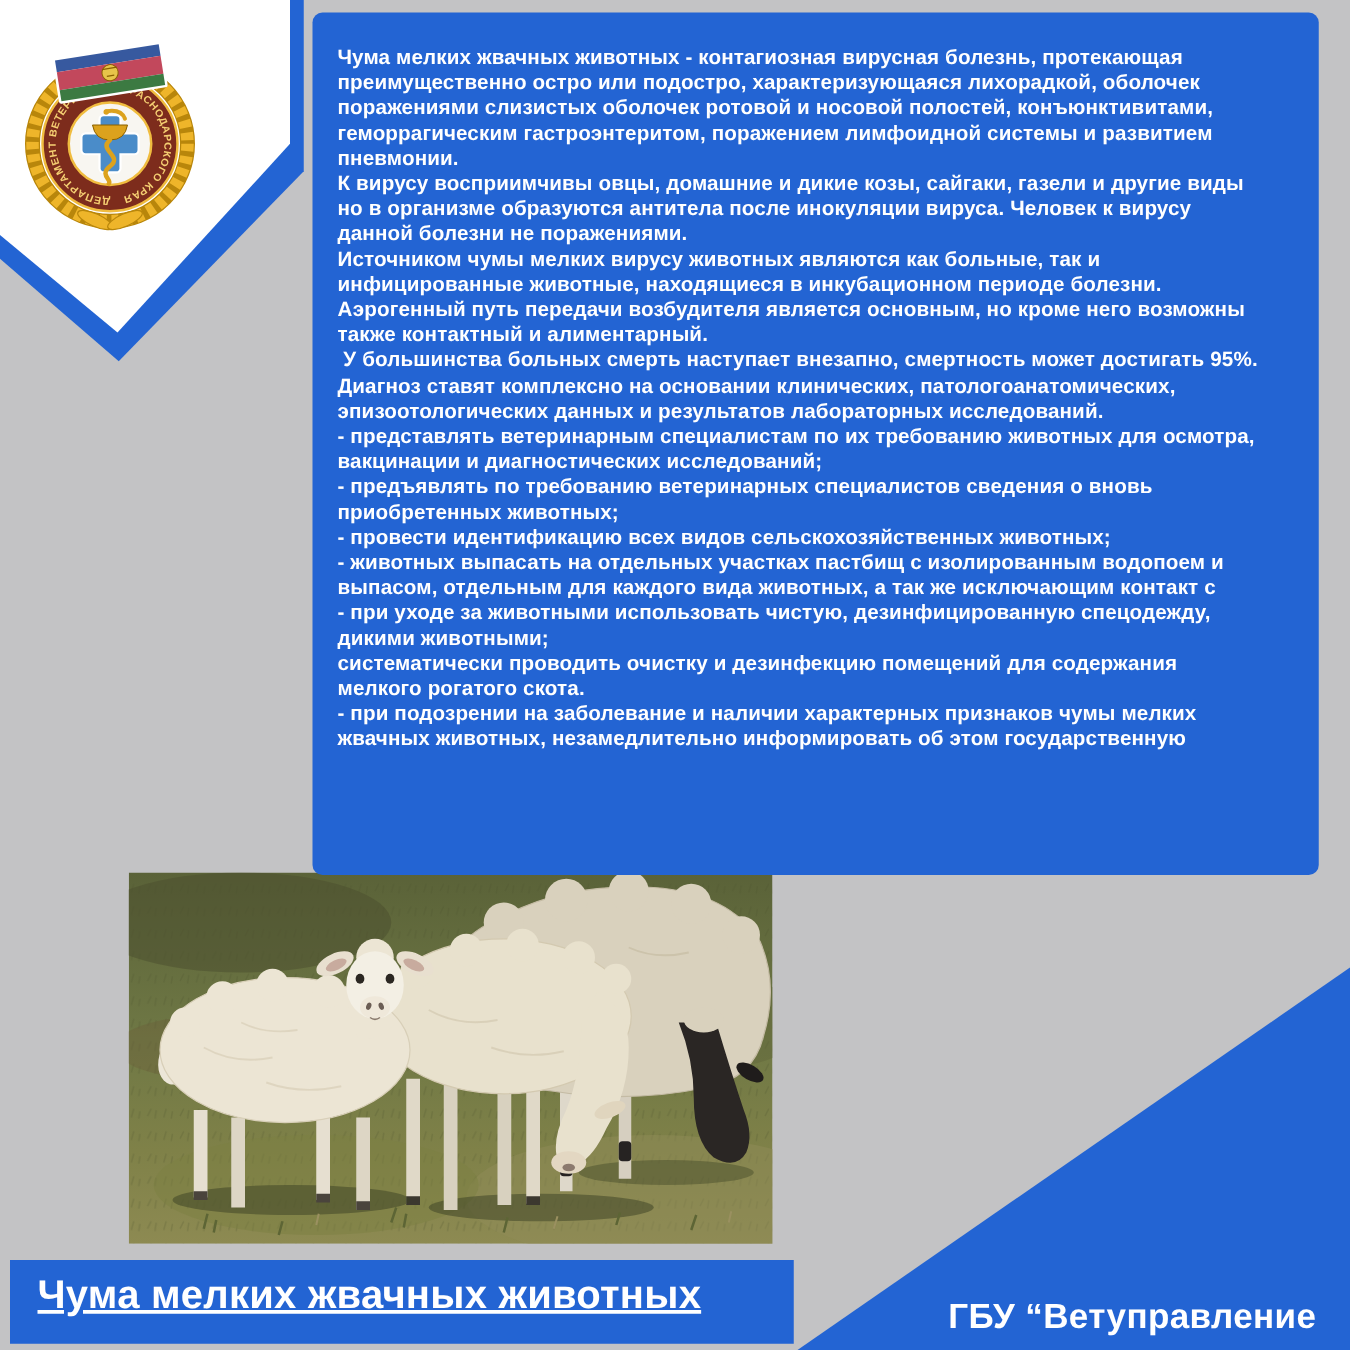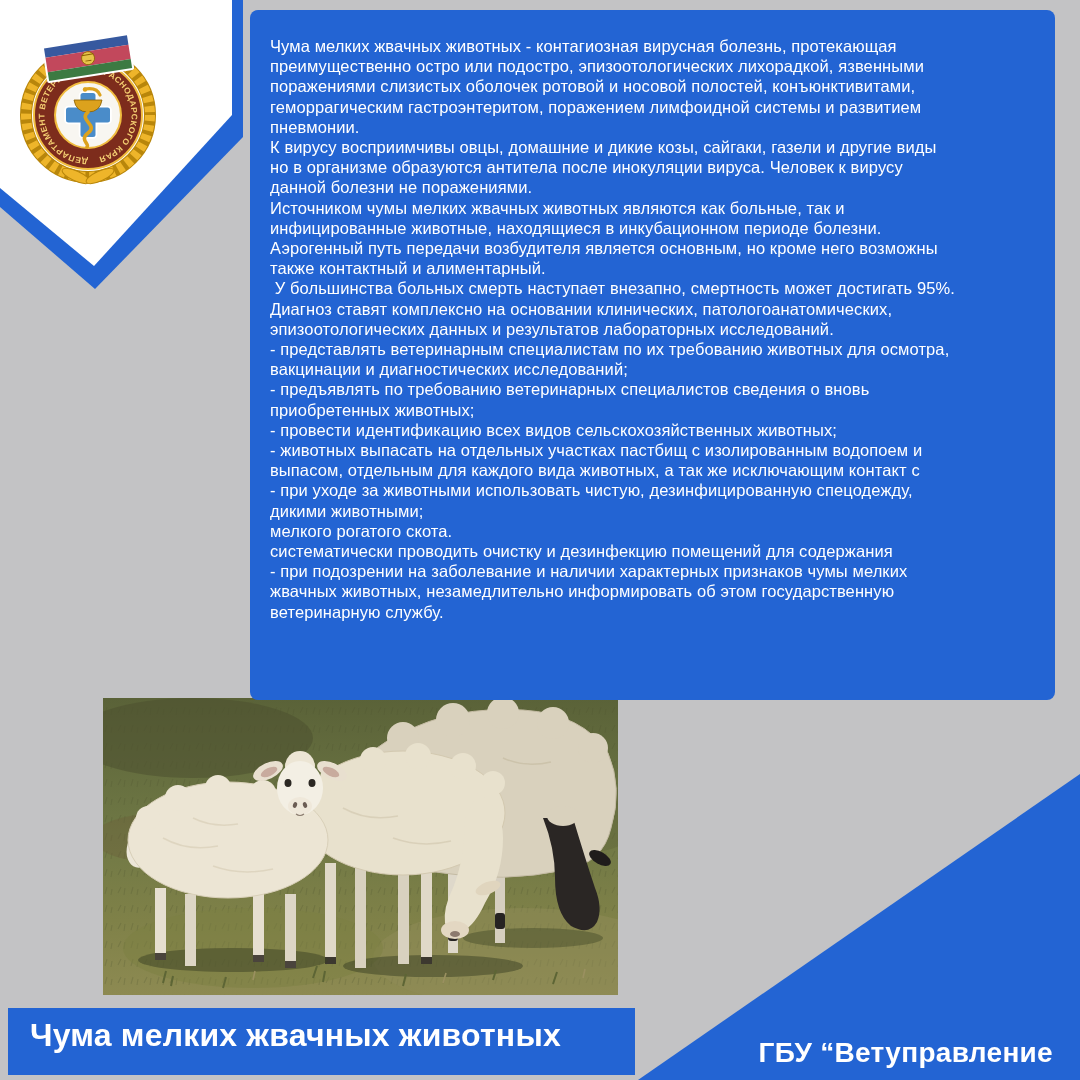--- a/index.html
+++ b/index.html
@@ -26,36 +26,37 @@
     left:250px;top:10px;width:805px;height:690px;
     background:var(--accent-blue,#2364d3);
     border-radius:8px;
     padding:26px 18px 18px 20px;
     color:var(--text-white,#fff);
     z-index:3;
     overflow:hidden;
   }
   #info-panel .line{
     font-size:16.5px;
-    font-weight:400;
+    font-weight:700;
     line-height:20.2px;
     white-space:pre;
     letter-spacing:0.1px;
   }
 
   
   #photo{left:103px;top:698px;width:515px;height:297px;z-index:2;}
 
   
   #title-bar{
     left:8px;top:1008px;width:627px;height:67px;
     background:var(--accent-blue,#2364d3);
     color:var(--text-white,#fff);
     padding:9px 0 0 22px;
     z-index:4;
+    text-decoration:underline;
   }
   #title-bar .title{
     font-size:32px;font-weight:700;letter-spacing:0.2px;
   }
 
   
   #corner-triangle{left:600px;top:760px;width:480px;height:320px;z-index:4;}
 
   #corner-text{
     right:27px;bottom:12px;
@@ -214,48 +215,47 @@
         <path d="M 193 116 q 4 3 8 0" stroke="#8a7b6e" stroke-width="1.2" fill="none"></path>
       </g>
     </g>
     <path d="M 60 285 l 3 -12 M 68 288 l 2 -10 M 210 280 l 4 -12 M 220 284 l 2 -11 M 300 288 l 3 -12 M 390 282 l 3 -10 M 450 286 l 4 -12 M 120 290 l 3 -11" stroke="#5d6535" stroke-width="2" fill="none"></path>
     <path d="M 150 282 l 2 -9 M 340 285 l 3 -10 M 480 280 l 2 -9" stroke="#9a9060" stroke-width="1.6" fill="none"></path>
   </svg>
 
   <div id="info-panel" class="abs">
     <div>
         <div class="line">Чума мелких жвачных животных - контагиозная вирусная болезнь, протекающая</div>
-        <div class="line">преимущественно остро или подостро, эпизоотологических лихорадкой, язвенными</div>
+        <div class="line">преимущественно остро или подостро, характеризующаяся лихорадкой, оболочек</div>
         <div class="line">поражениями слизистых оболочек ротовой и носовой полостей, конъюнктивитами,</div>
         <div class="line">геморрагическим гастроэнтеритом, поражением лимфоидной системы и развитием</div>
         <div class="line">пневмонии.</div>
         <div class="line">К вирусу восприимчивы овцы, домашние и дикие козы, сайгаки, газели и другие виды</div>
         <div class="line">но в организме образуются антитела после инокуляции вируса. Человек к вирусу</div>
         <div class="line">данной болезни не поражениями.</div>
-        <div class="line">Источником чумы мелких жвачных животных являются как больные, так и</div>
+        <div class="line">Источником чумы мелких вирусу животных являются как больные, так и</div>
         <div class="line">инфицированные животные, находящиеся в инкубационном периоде болезни.</div>
         <div class="line">Аэрогенный путь передачи возбудителя является основным, но кроме него возможны</div>
         <div class="line">также контактный и алиментарный.</div>
         <div class="line"> У большинства больных смерть наступает внезапно, смертность может достигать 95%.</div>
         <div class="line">Диагноз ставят комплексно на основании клинических, патологоанатомических,</div>
         <div class="line">эпизоотологических данных и результатов лабораторных исследований.</div>
         <div class="line">- представлять ветеринарным специалистам по их требованию животных для осмотра,</div>
         <div class="line">вакцинации и диагностических исследований;</div>
         <div class="line">- предъявлять по требованию ветеринарных специалистов сведения о вновь</div>
         <div class="line">приобретенных животных;</div>
         <div class="line">- провести идентификацию всех видов сельскохозяйственных животных;</div>
         <div class="line">- животных выпасать на отдельных участках пастбищ с изолированным водопоем и</div>
         <div class="line">выпасом, отдельным для каждого вида животных, а так же исключающим контакт с</div>
         <div class="line">- при уходе за животными использовать чистую, дезинфицированную спецодежду,</div>
         <div class="line">дикими животными;</div>
+        <div class="line">систематически проводить очистку и дезинфекцию помещений для содержания</div>
         <div class="line">мелкого рогатого скота.</div>
-        <div class="line">систематически проводить очистку и дезинфекцию помещений для содержания</div>
         <div class="line">- при подозрении на заболевание и наличии характерных признаков чумы мелких</div>
         <div class="line">жвачных животных, незамедлительно информировать об этом государственную</div>
-        <div class="line">ветеринарную службу.</div>
       </div>
   </div>
 
   <div id="title-bar" class="abs">
     <div class="title">Чума мелких жвачных животных</div>
   </div>
 
   <svg id="corner-triangle" class="abs" viewBox="0 0 480 320">
     <polygon points="480,14 480,320 38,320" fill="var(--accent-blue,#2364d3)"></polygon>
   </svg>

